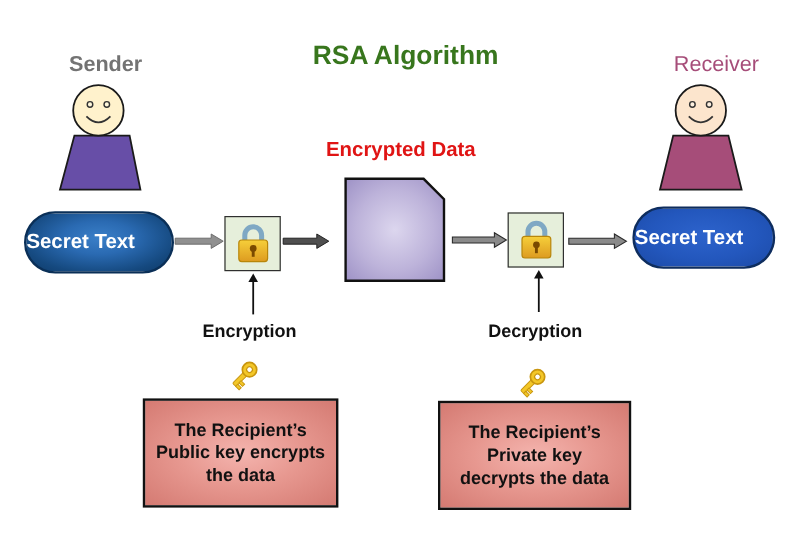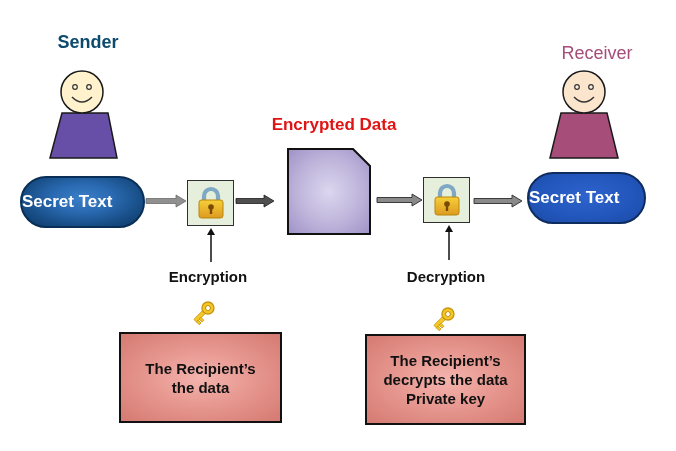--- a/index.html
+++ b/index.html
@@ -4,21 +4,21 @@
 <style>
   html,body{margin:0;padding:0;background:#ffffff;}
   #canvas{
     position:relative;width:676px;height:451px;background:#ffffff;overflow:hidden;
     font-family:"Liberation Sans","DejaVu Sans",sans-serif;
   }
   .abs{position:absolute;}
   .ctr{text-align:center;}
 
   #title{left:238px;top:33px;width:200px;font-size:22px;font-weight:bold;color:#38761d;}
-  #sender-label{left:30px;top:32px;width:116px;font-size:18px;font-weight:bold;color:#0c4a6e;}
+  #sender-label{left:30px;top:43px;width:116px;font-size:18px;font-weight:bold;color:#737373;}
   #receiver-label{left:539px;top:43px;width:116px;font-size:18px;font-weight:normal;color:#a64d79;}
   #encrypted-data-label{left:259px;top:115px;width:150px;font-size:17px;font-weight:bold;color:#e01414;}
 
   .pill{
     height:48px;border-radius:26px;display:flex;align-items:center;justify-content:flex-start;
     color:#ffffff;font-size:17px;font-weight:bold;
   }
   #pill-sender{left:20px;top:176px;width:121px;border:2px solid #0a2f57;
     background:radial-gradient(ellipse at 50% 42%, #3a7fc8 0%, #2a6ab2 35%, #15497f 75%, #0e3a68 100%);}
   #pill-receiver{left:527px;top:172px;width:115px;border:2px solid #0e2d5e;
@@ -43,20 +43,21 @@
   #encryption-note{left:119px;top:332px;width:159px;height:87px;}
   #decryption-note{left:365px;top:334px;width:157px;height:87px;}
 
   svg{display:block;}
 </style>
 </head>
 <body>
 
 <div id="canvas">
 
+  <div id="title" class="abs ctr">RSA Algorithm</div>
   <div id="sender-label" class="abs ctr">Sender</div>
   <div id="receiver-label" class="abs ctr">Receiver</div>
   <div id="encrypted-data-label" class="abs ctr">Encrypted Data</div>
 
   <svg class="abs" style="left:40px;top:65px;" width="130" height="95" viewBox="0 0 130 95">
     <polygon points="22,48 68,48 77,93 10,93" fill="#674ea7" stroke="#1a1a1a" stroke-width="1.5"></polygon>
     <circle cx="42" cy="27" r="21" fill="#fff2cc" stroke="#1a1a1a" stroke-width="1.5"></circle>
     <circle cx="35" cy="22" r="2.3" fill="#fff8dc" stroke="#333" stroke-width="1.2"></circle>
     <circle cx="49" cy="22" r="2.3" fill="#fff8dc" stroke="#333" stroke-width="1.2"></circle>
     <path d="M32,32 Q42,42 52,32" fill="none" stroke="#333" stroke-width="1.5"></path>
@@ -146,21 +147,22 @@
       <rect x="13" y="12" width="4" height="14" rx="1" fill="#f3c728" stroke="#c9960f" stroke-width="0.8"></rect>
       <rect x="16.5" y="19.5" width="4.2" height="2.5" fill="#f3c728" stroke="#c9960f" stroke-width="0.8"></rect>
       <rect x="16.5" y="23.5" width="4.2" height="2.5" fill="#f3c728" stroke="#c9960f" stroke-width="0.8"></rect>
       <circle cx="15" cy="8" r="6" fill="#f3c728" stroke="#c9960f" stroke-width="1.4"></circle>
       <circle cx="15" cy="8" r="2.4" fill="#ffffff" stroke="#c9960f" stroke-width="1"></circle>
     </g>
   </svg>
 
   <div id="encryption-note" class="abs notebox">
     <span>The Recipient’s</span>
+    <span>Public key encrypts</span>
     <span>the data</span>
   </div>
   <div id="decryption-note" class="abs notebox">
     <span>The Recipient’s</span>
+    <span>Private key</span>
     <span>decrypts the data</span>
-    <span>Private key</span>
   </div>
 
 </div>
 
 </body></html>

